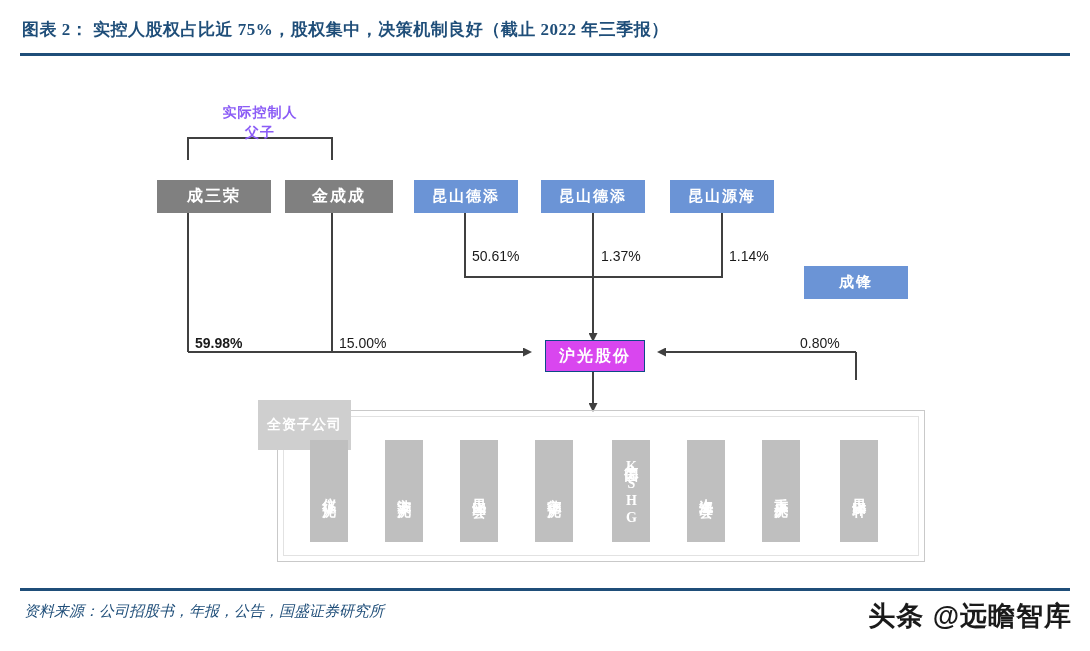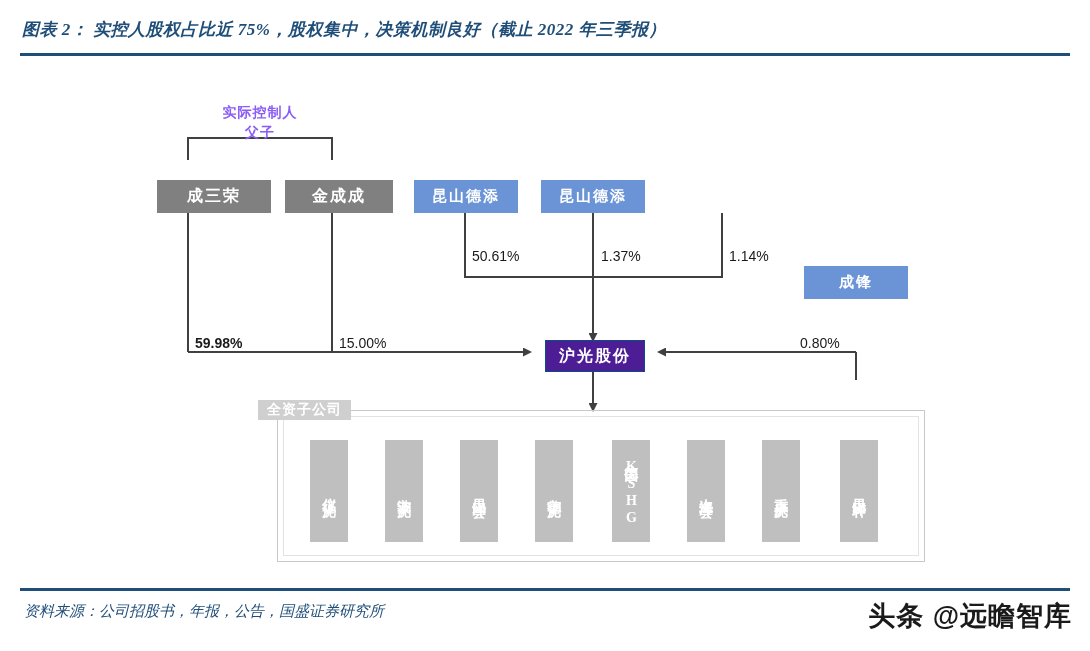--- a/index.html
+++ b/index.html
@@ -15,21 +15,20 @@
     overflow: hidden;
   }
 
   
   #figure-title {
     position: absolute;
     left: 22px;
     top: 18px;
     width: 1040px;
     font-family: "Liberation Serif", "DejaVu Serif", serif;
-    font-style: italic;
     font-weight: bold;
     font-size: 17px;
     letter-spacing: 0.5px;
     color: #1f4e79;
     white-space: nowrap;
   }
   #title-rule {
     position: absolute;
     left: 20px;
     top: 53px;
@@ -98,21 +97,21 @@
   }
   .node-gray {
     background: #808080;
     font-size: 16px;
   }
   .node-blue {
     background: #6b94d6;
     font-size: 15px;
   }
   .node-core {
-    background: #4c1d95;
+    background: #d946ef;
     border: 1px solid #0d4b86;
     font-size: 16px;
   }
 
   
   .caption {
     position: absolute;
     text-align: center;
     font-weight: bold;
     font-size: 14px;
@@ -147,21 +146,21 @@
     top: 358px;
     width: 636px;
     height: 140px;
     box-sizing: border-box;
     border: 1px solid #e2e2e2;
   }
   #subsidiary-tag {
     position: absolute;
     left: 258px;
     top: 342px;
-    padding: 1px 9px;
+    padding: 16px 9px;
     background: #cfcfcf;
     color: #ffffff;
     font-weight: bold;
     font-size: 14px;
     letter-spacing: 1px;
     font-family: "Liberation Serif", "DejaVu Serif", serif;
     white-space: nowrap;
   }
   .sub-box {
     position: absolute;
@@ -221,20 +220,21 @@
   </svg>
 
   <div class="caption" style="left:190px; top:46px; width:140px;">实际控制人</div>
   <div class="caption" style="left:190px; top:66px; width:140px;">父子</div>
 
   <div class="node node-gray" style="left:157px; top:122px; width:114px; height:33px;">成三荣</div>
   <div class="node node-gray" style="left:285px; top:122px; width:108px; height:33px;">金成成</div>
 
   <div class="node node-blue" style="left:414px; top:122px; width:104px; height:33px;">昆山德添</div>
   <div class="node node-blue" style="left:541px; top:122px; width:104px; height:33px;">昆山德添</div>
+  <div class="node node-blue" style="left:670px; top:122px; width:104px; height:33px;">昆山源海</div>
 
   <div class="node node-blue" style="left:804px; top:208px; width:104px; height:33px;">成锋</div>
 
   <div class="node node-core" style="left:545px; top:282px; width:100px; height:32px;">沪光股份</div>
 
   <div class="pct" style="left:195px; top:277px;font-weight:bold;">59.98%</div>
   <div class="pct" style="left:339px; top:277px;">15.00%</div>
   <div class="pct" style="left:472px; top:190px;">50.61%</div>
   <div class="pct" style="left:601px; top:190px;">1.37%</div>
   <div class="pct" style="left:729px; top:190px;">1.14%</div>

